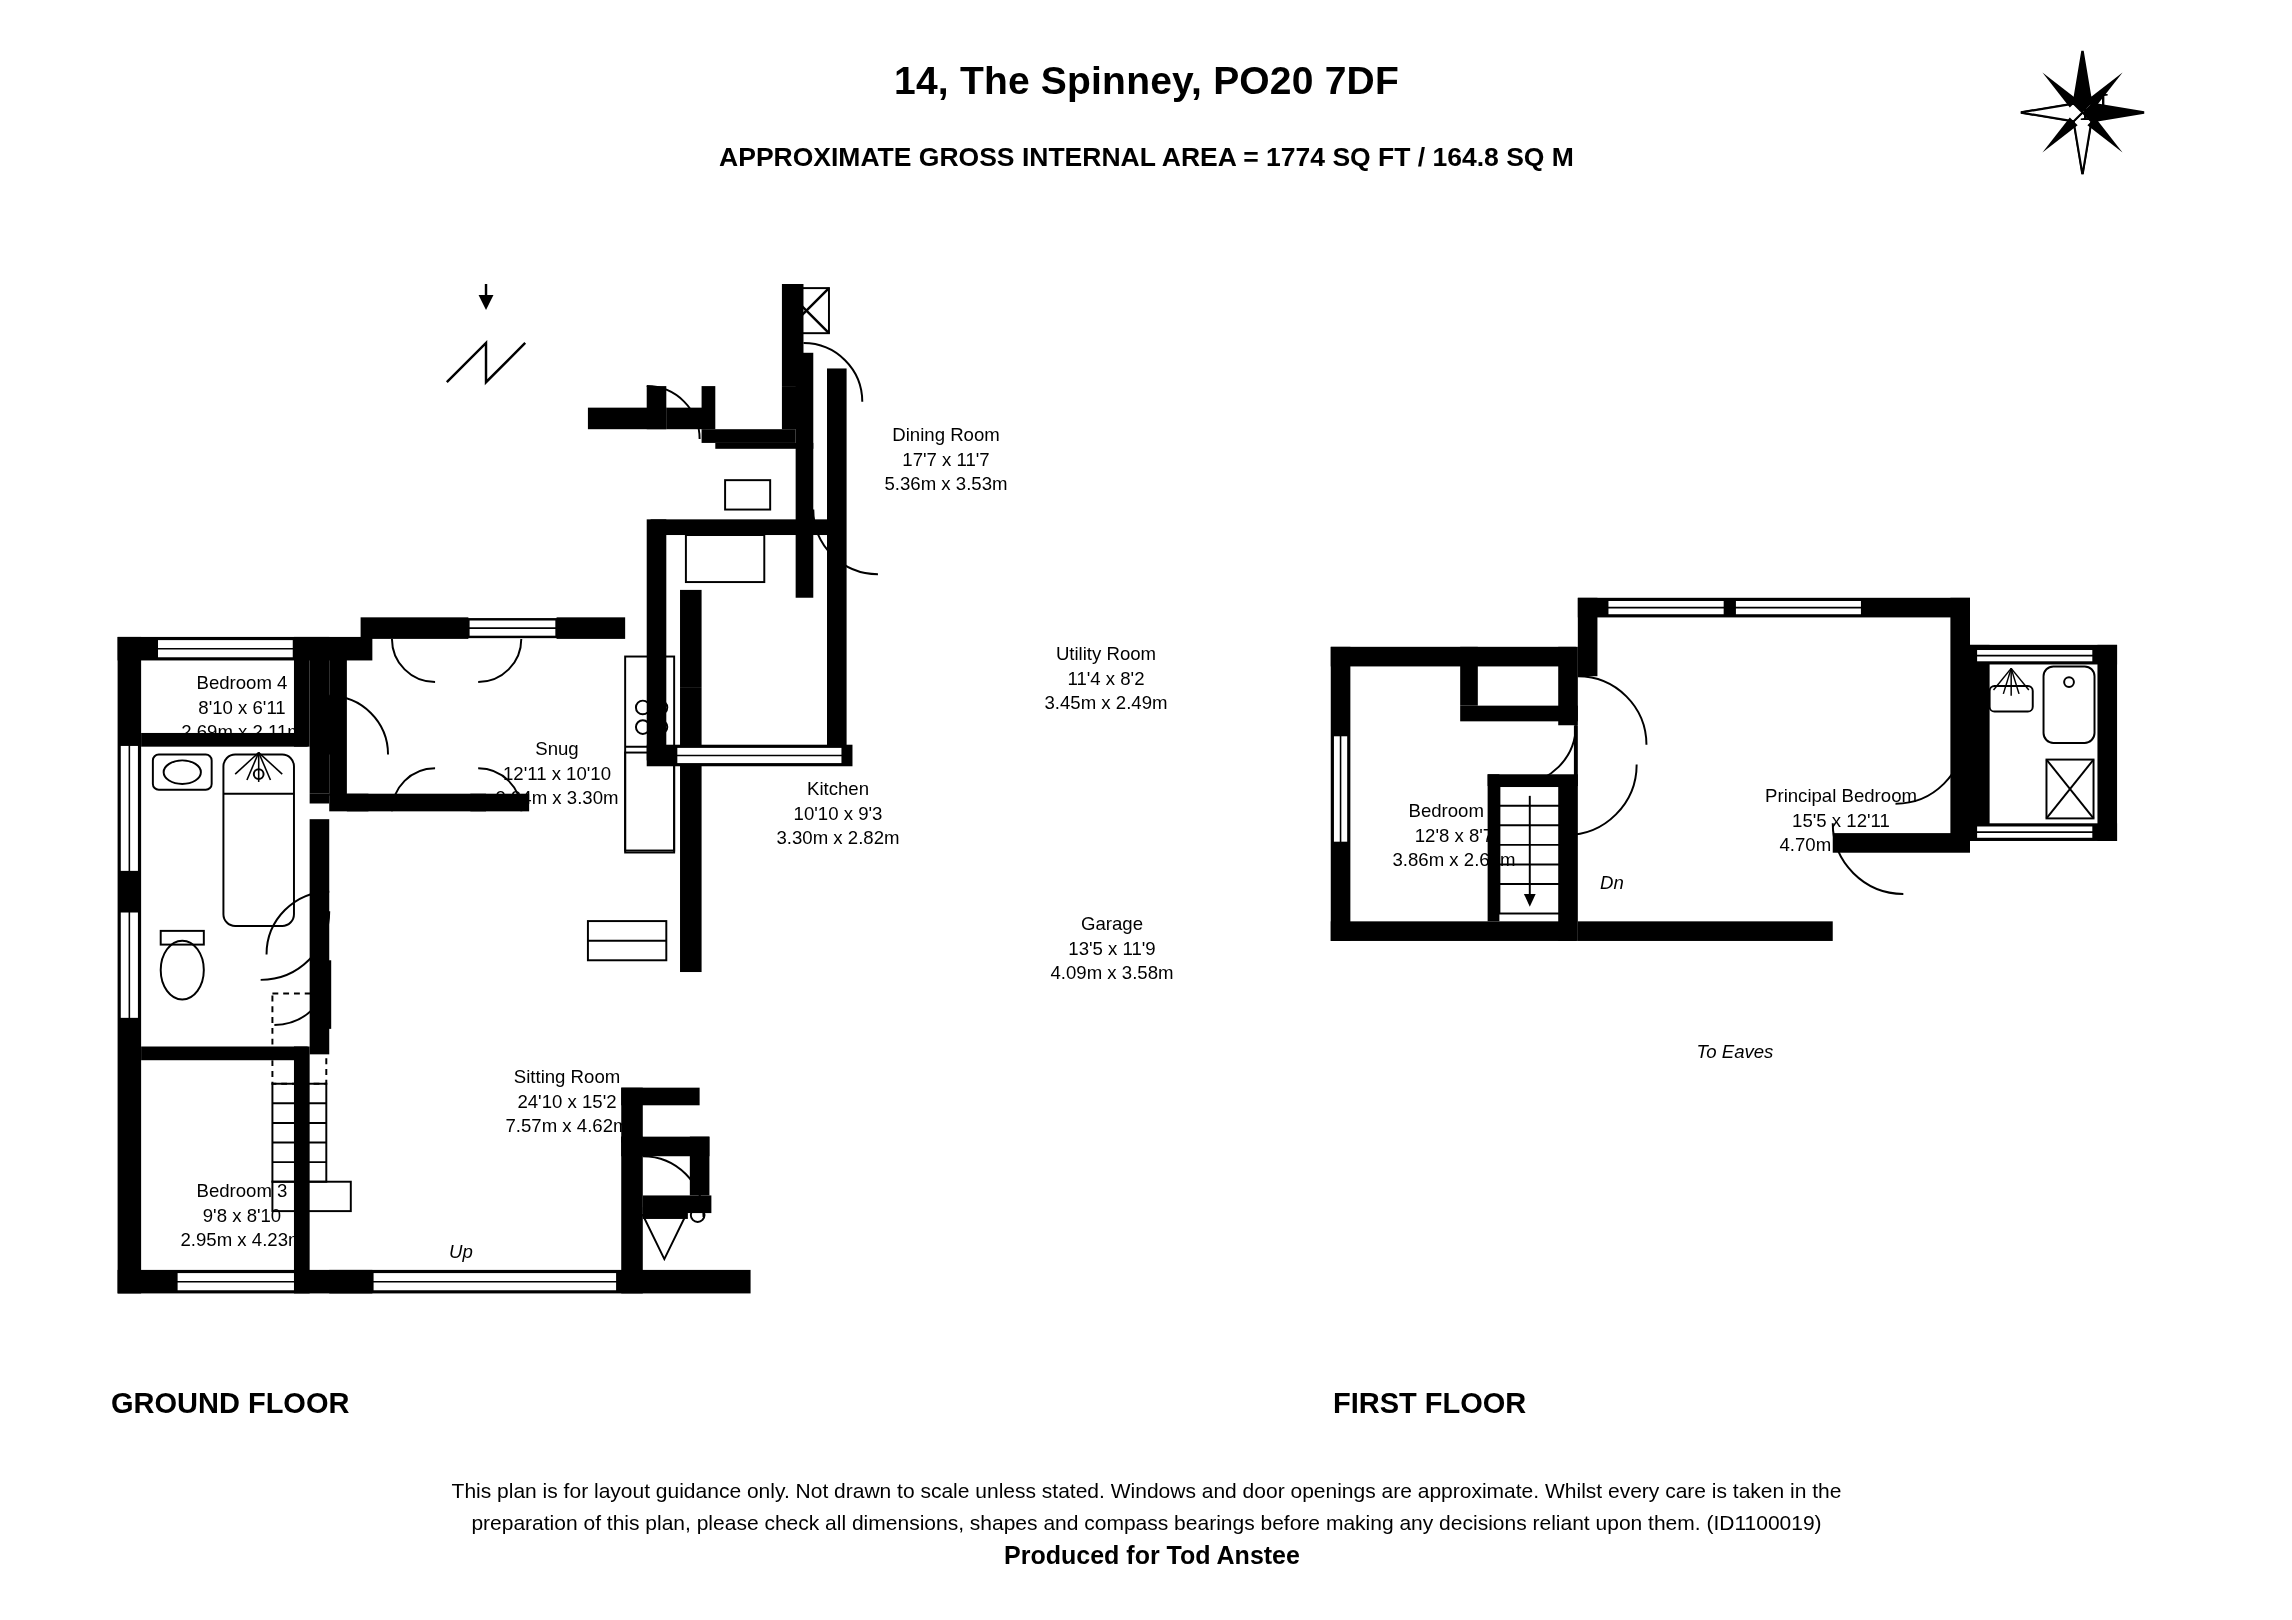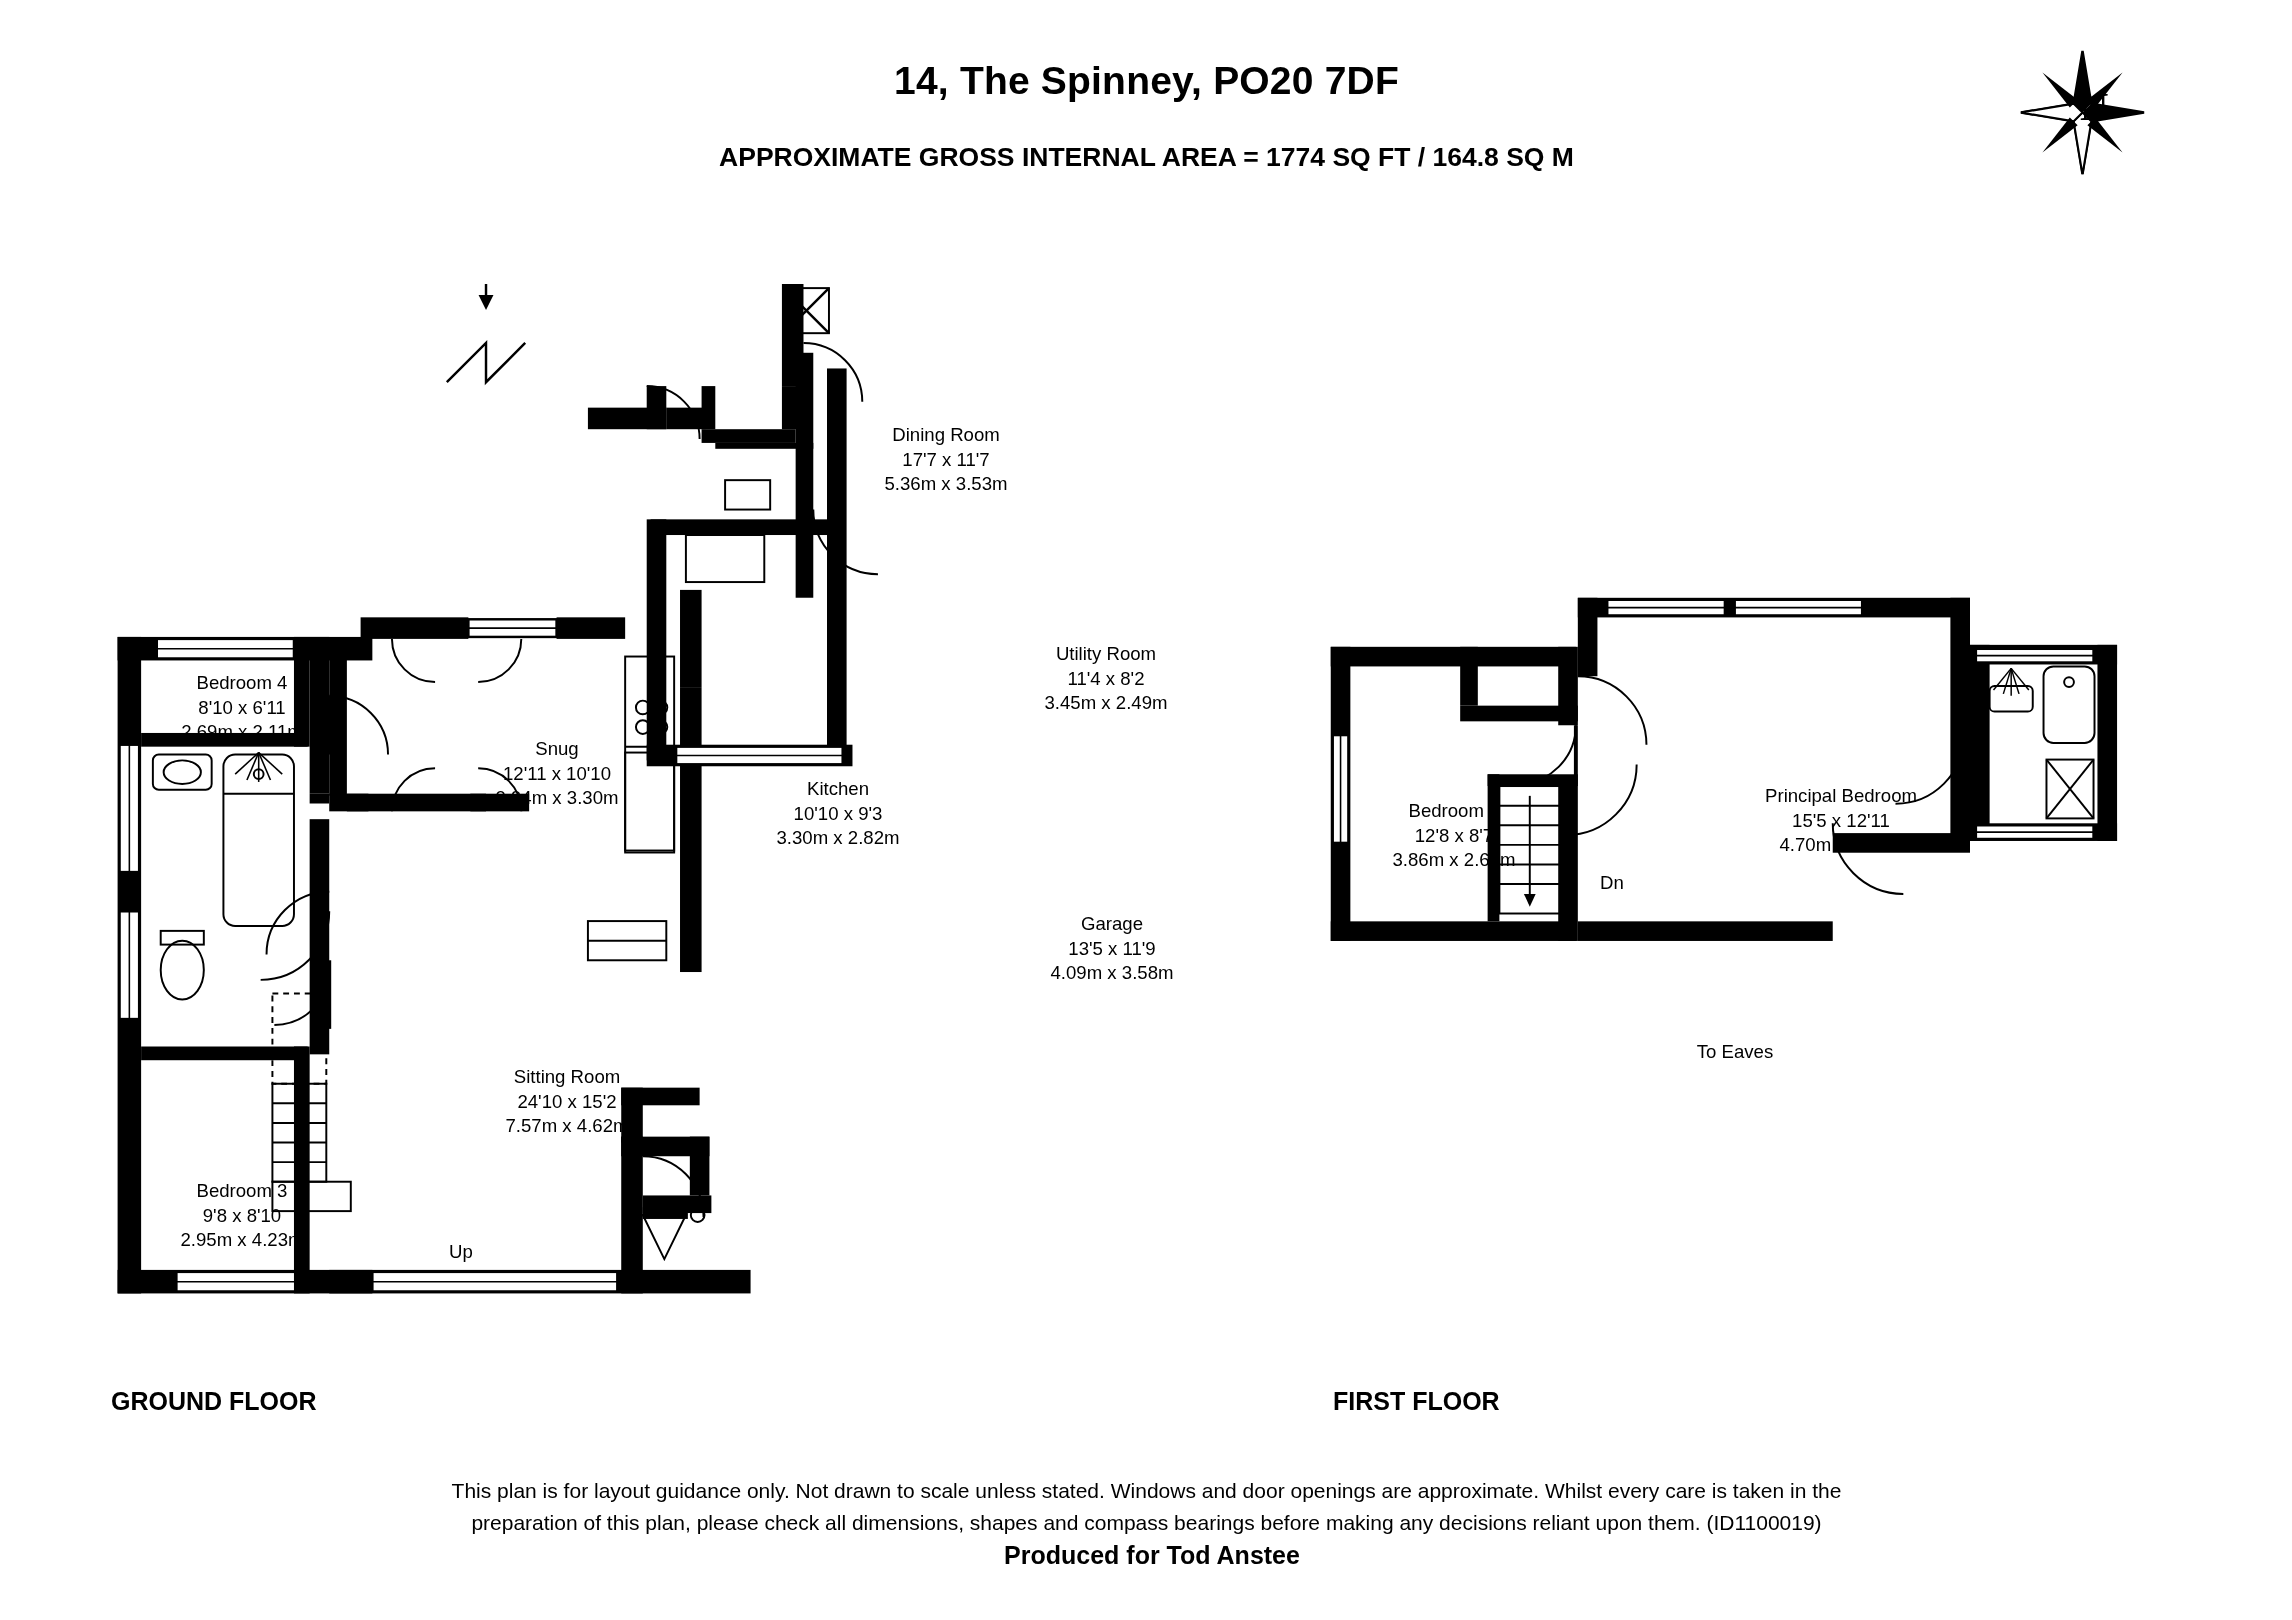--- a/index.html
+++ b/index.html
@@ -59,21 +59,21 @@
     position: absolute;
     left: 61px;
     top: 35px;
     font-size: 39px;
     font-weight: bold;
     font-family: "Liberation Serif", serif;
   }
   
   .floor-label {
     position: absolute;
-    font-size: 25px;
+    font-size: 29px;
     font-weight: bold;
     white-space: nowrap;
   }
   #ground-floor-label { left: 111px; top: 1387px; }
   #first-floor-label  { left: 1333px; top: 1387px; }
   
   .room-label {
     position: absolute;
     text-align: center;
     font-size: 18.6px;
@@ -81,20 +81,21 @@
     white-space: nowrap;
     transform: translateX(-50%);
   }
   .room-label .rname { display:block; }
   .room-label .rdim  { display:block; }
   .misc-label {
     position: absolute;
     font-size: 18.6px;
     white-space: nowrap;
     transform: translateX(-50%);
+    font-style: italic;
   }
   
   .disclaimer {
     position: absolute;
     left: 0;
     top: 1475px;
     width: 2293px;
     text-align: center;
     font-size: 21px;
     line-height: 32px;

